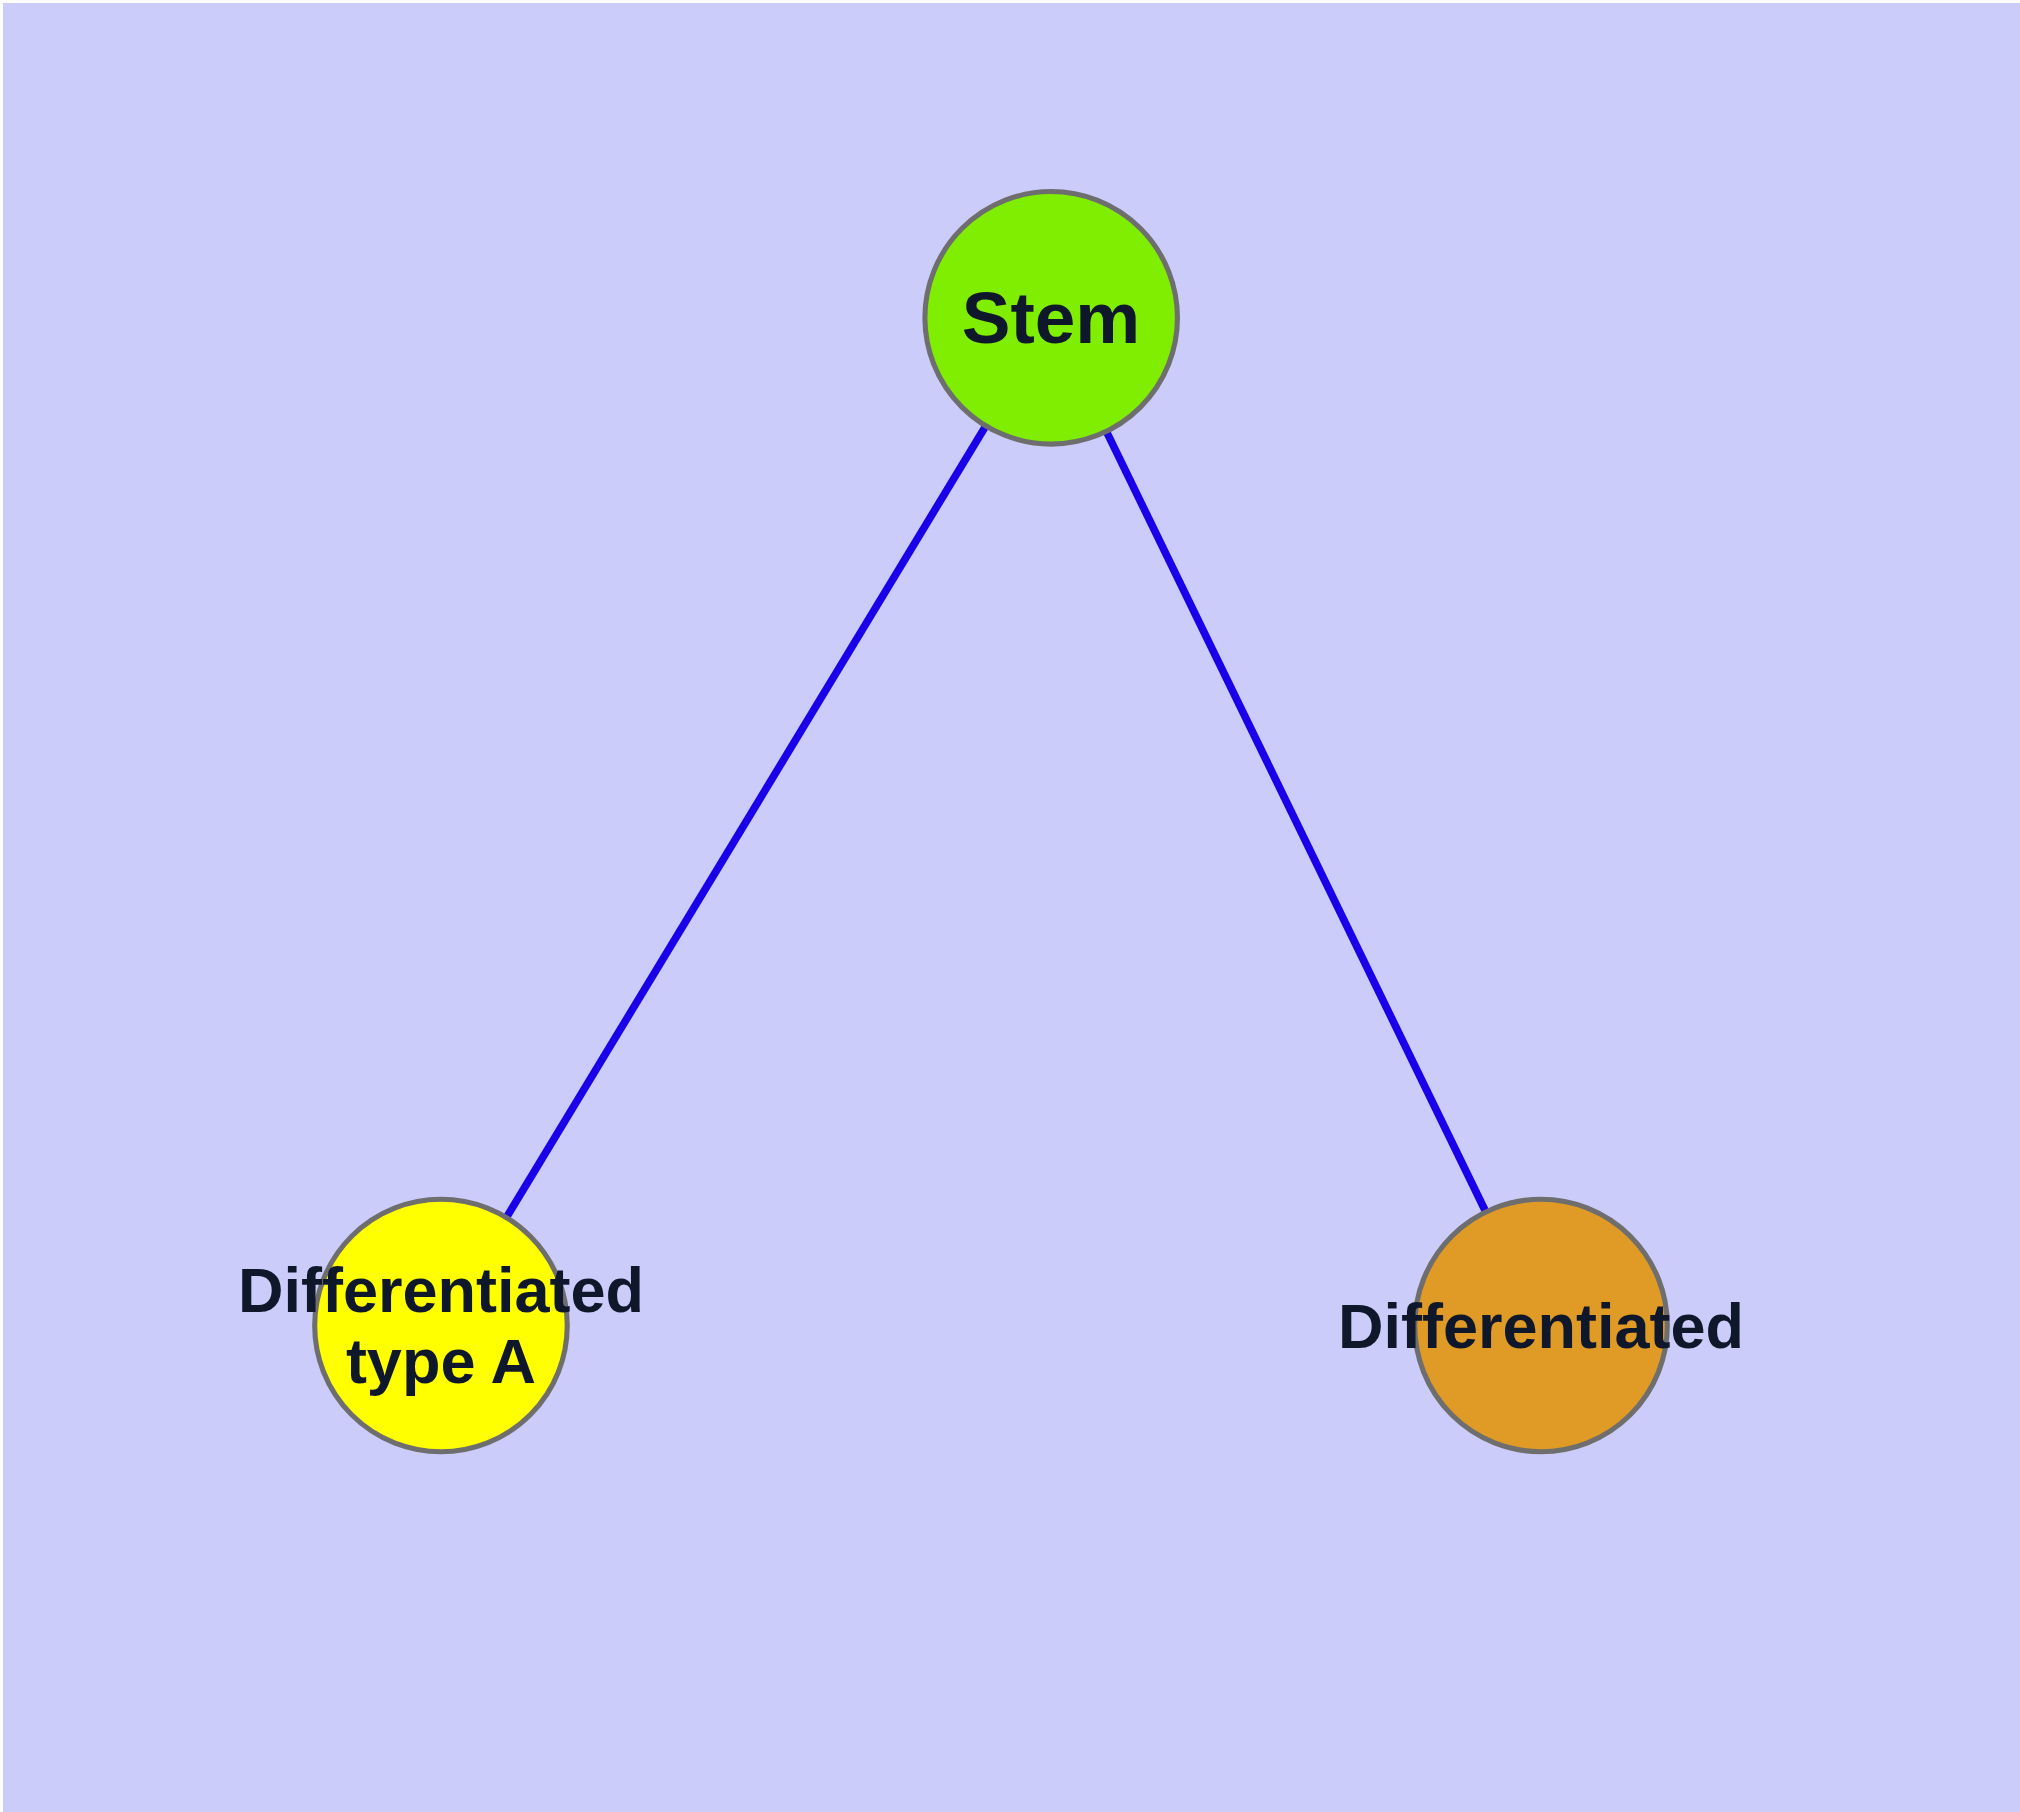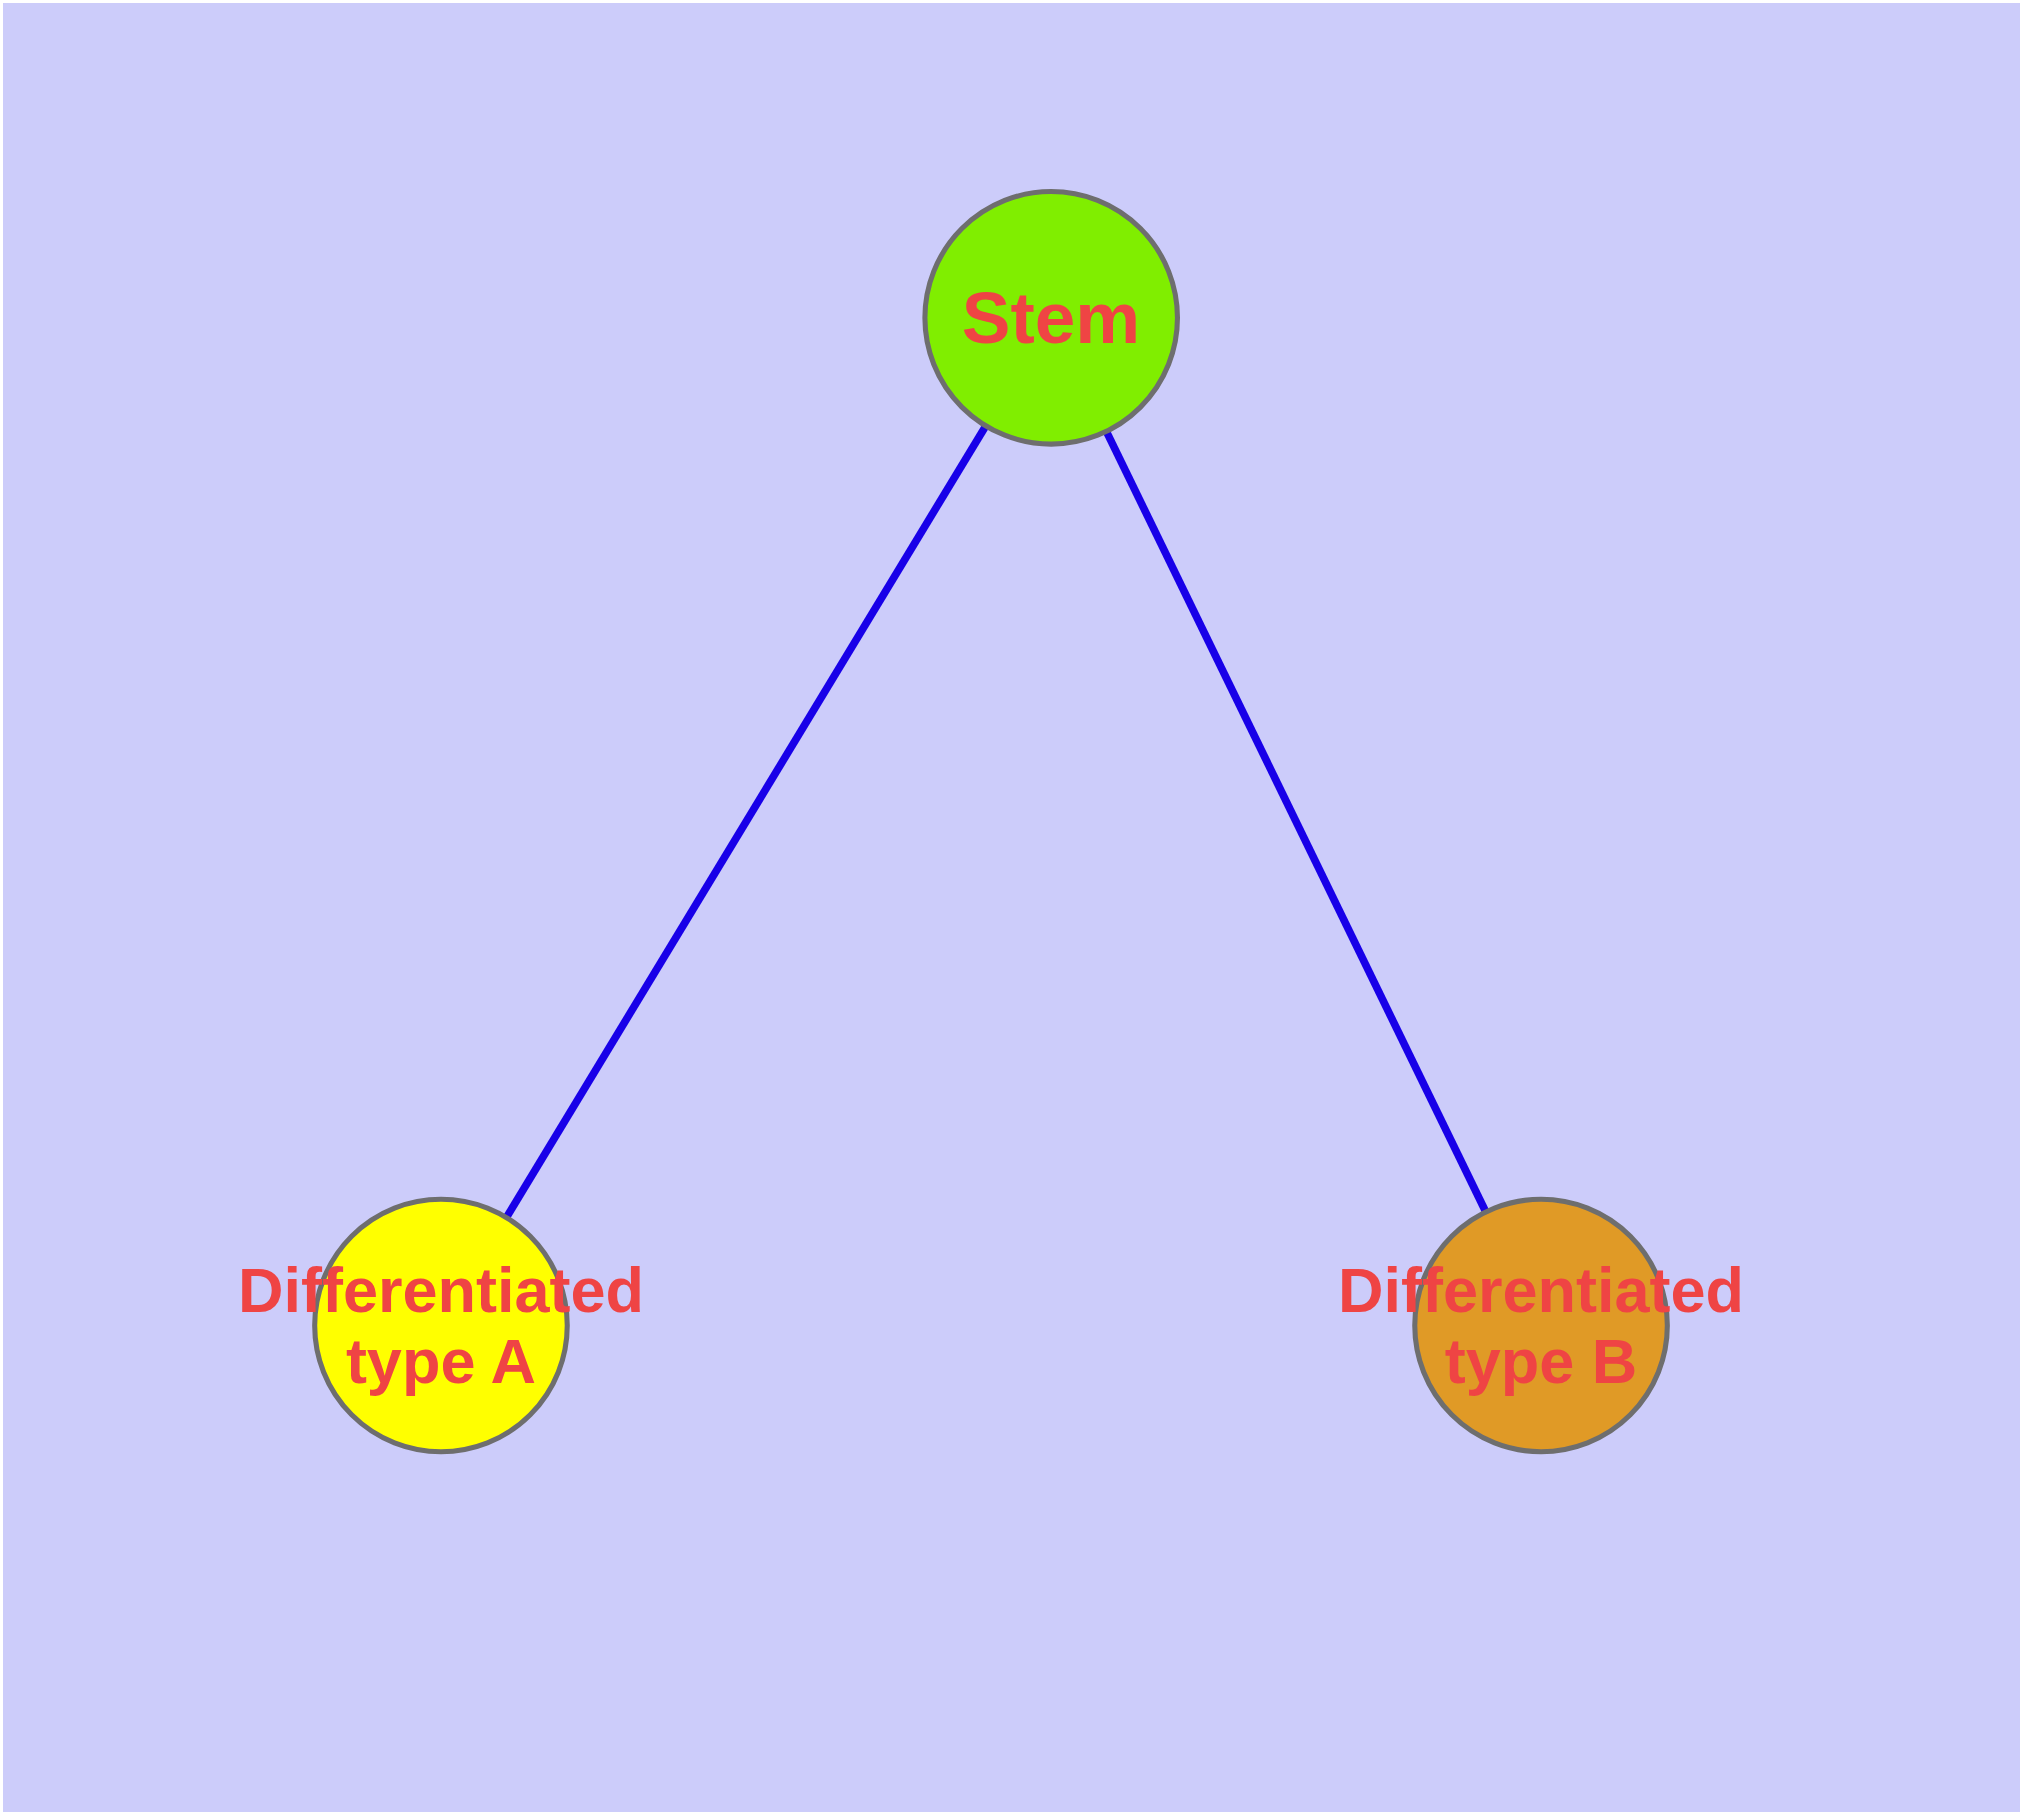--- a/index.html
+++ b/index.html
@@ -27,21 +27,21 @@
     left: 0;
     top: 0;
     width: 2021px;
     height: 1812px;
   }
   .node-label {
     position: absolute;
     text-align: center;
     font-family: "Liberation Sans", "DejaVu Sans", sans-serif;
     font-weight: bold;
-    color: #ef4444;
+    color: #0f172a;
     white-space: pre;
     line-height: 1.12;
     pointer-events: none;
     transform: translate(-50%, -50%);
   }
   .label-stem { font-size: 73px; }
   .label-leaf { font-size: 63px; }
 </style>
 </head>
 <body>
@@ -58,17 +58,17 @@
     <g id="node-layer">
         <circle cx="1240" cy="375" r="149" fill="#80ee00" stroke="#6e6e6e" stroke-width="6"></circle>
         <circle cx="520" cy="1564" r="149" fill="#ffff00" stroke="#6e6e6e" stroke-width="6"></circle>
         <circle cx="1818" cy="1564" r="149" fill="#e09a26" stroke="#6e6e6e" stroke-width="6"></circle>
       </g>
   </svg>
 
   <div id="label-layer">
       <div class="node-label label-stem" style="left: 1051px; top: 318px;"><div>Stem</div></div>
       <div class="node-label label-leaf" style="left: 441px; top: 1326px;"><div>Differentiated</div><div>type A</div></div>
-      <div class="node-label label-leaf" style="left: 1541px; top: 1326px;"><div>Differentiated</div><div>type B</div></div>
+      <div class="node-label label-leaf" style="left: 1541px; top: 1326px;"><div>Differentiated</div></div>
     </div>
 
 </div>
 
 
 </body></html>

